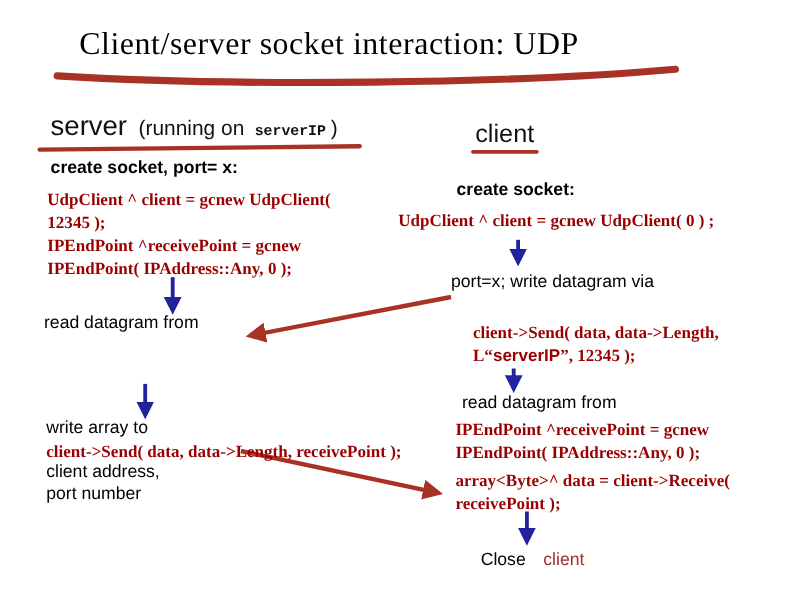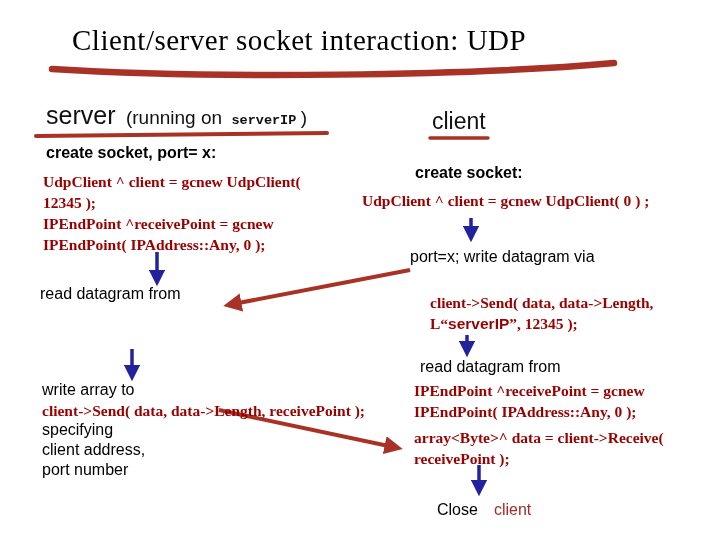--- a/index.html
+++ b/index.html
@@ -102,21 +102,20 @@
   </div>
 
   <div class="abs blk srv-read-label">read datagram from</div>
 
 
   <div class="abs blk srv-write-label">write array to</div>
 
   <div class="abs code srv-write-code">client-&gt;Send( data, data-&gt;Length, receivePoint );</div>
 
   <div class="abs blk srv-write-notes">
-    <div>specifying</div>
     <div>client address,</div>
     <div>port number</div>
   </div>
 
   <div class="abs client-heading">client</div>
 
   <div class="abs blk bold cli-create-label">create socket:</div>
 
   <div class="abs code cli-create-code">UdpClient ^ client = gcnew UdpClient( 0 ) ;</div>
 

